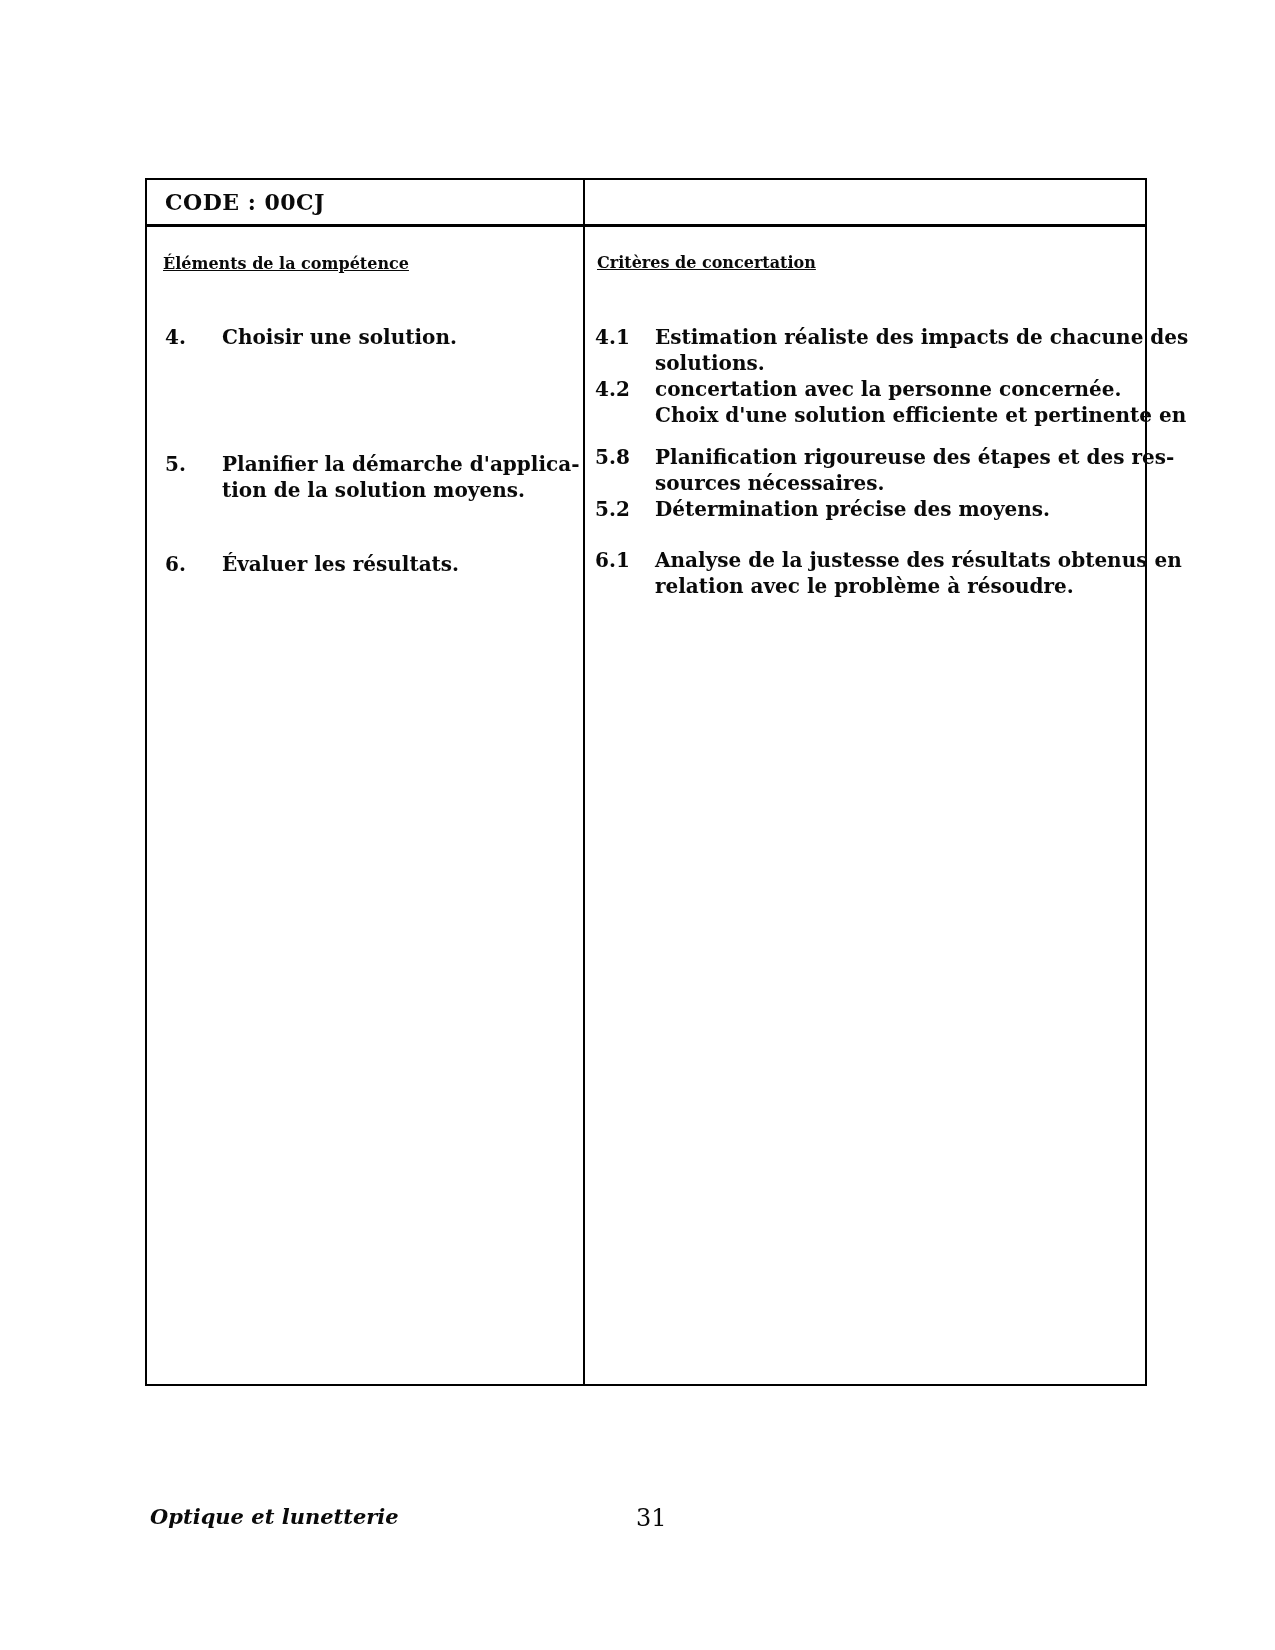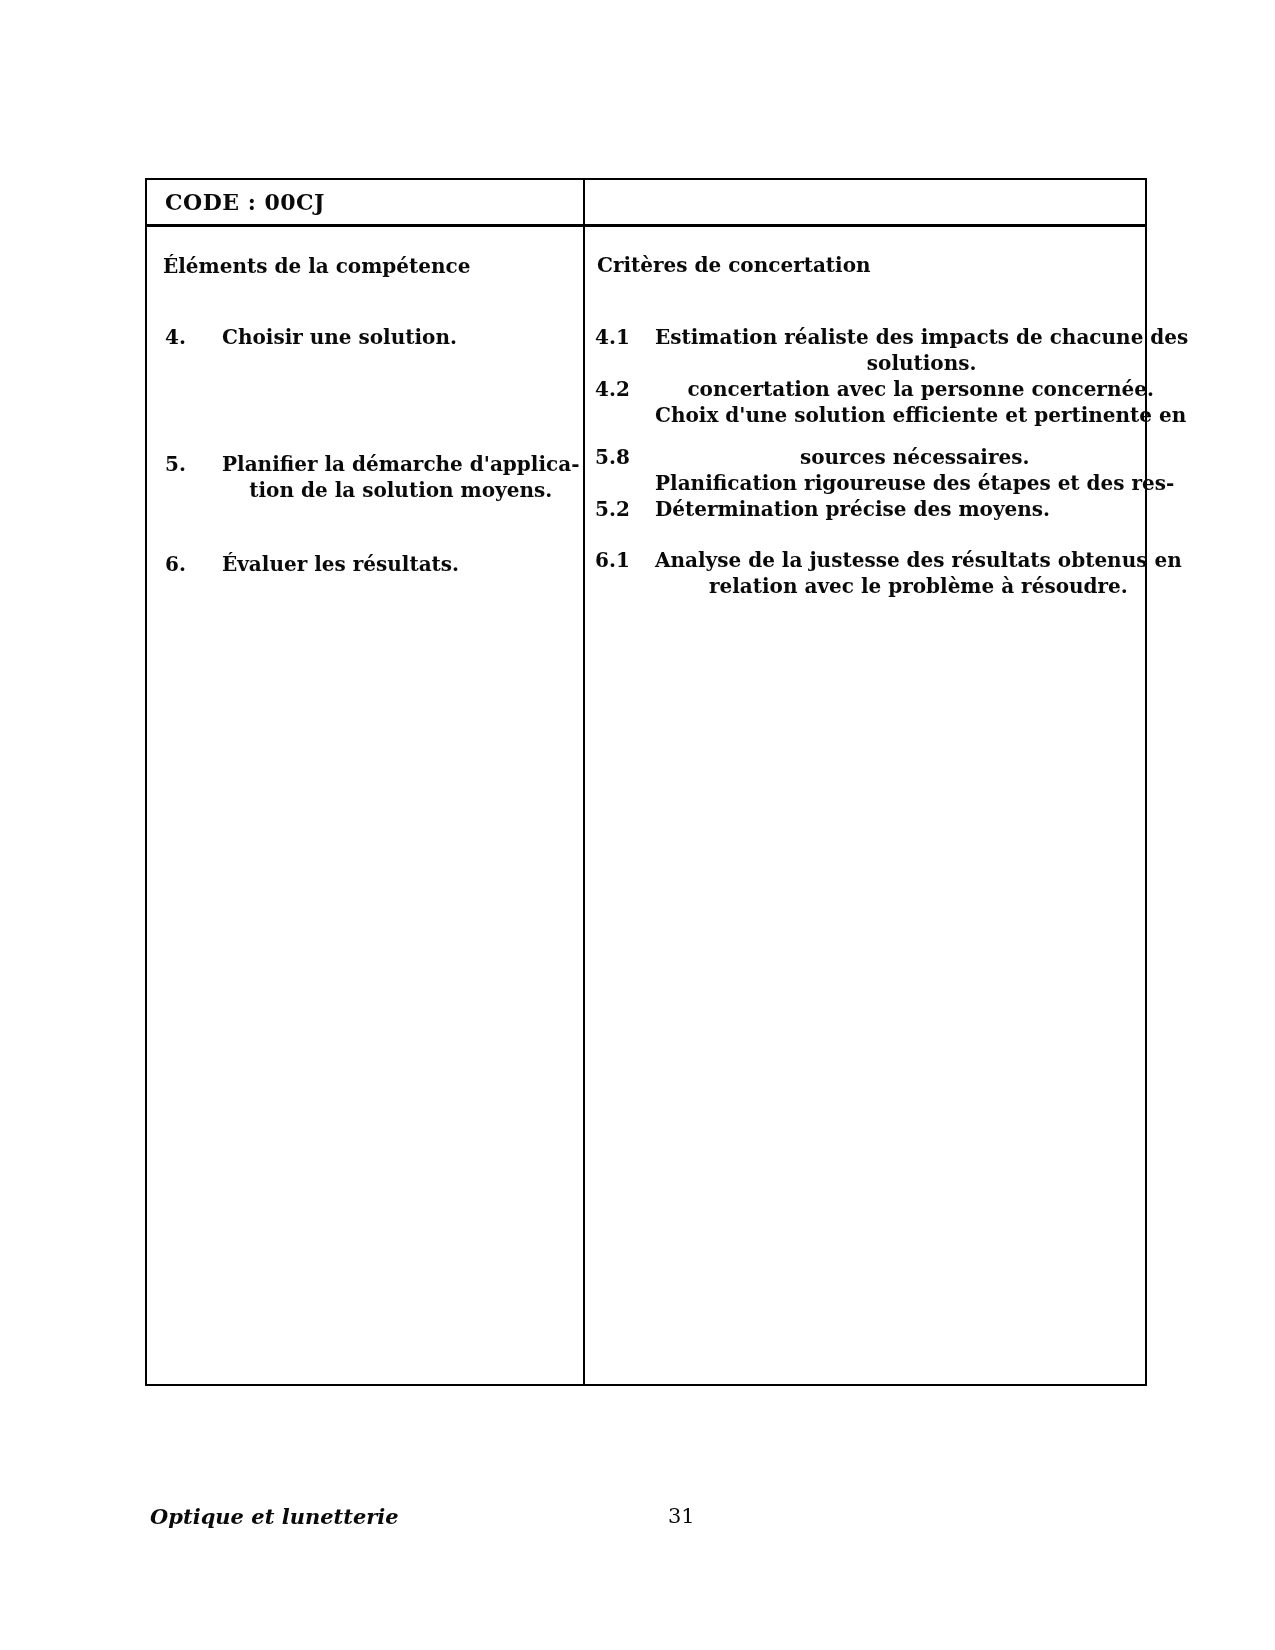--- a/index.html
+++ b/index.html
@@ -40,57 +40,57 @@
   .vdiv {
     position: absolute;
     left: 436px;
     top: 0;
     width: 2px;
     height: 100%;
     background: #000000;
   }
   .col-title {
     position: absolute;
-    font-size: 20px;
+    font-size: 16px;
     font-weight: bold;
     white-space: nowrap;
+    text-decoration: underline;
   }
   .col-title.left-title  { left: 16px;  top: 74px; }
   .col-title.right-title { left: 450px; top: 73px; }
   .item {
     position: absolute;
     display: flex;
     font-size: 20px;
     font-weight: bold;
     line-height: 26px;
     white-space: nowrap;
   }
   .item .num { flex: 0 0 auto; }
   .item-left  { left: 18px; }
   .item-left  .num { width: 57px; }
   .item-right { left: 448px; }
   .item-right .num { width: 60px; }
-  .lines { display: flex; flex-direction: column; align-items: center; }
+  .lines { display: flex; flex-direction: column; }
   .footer-title {
     position: absolute;
     left: 150px;
     top: 1504px;
     font-size: 21px;
     font-weight: bold;
     white-space: nowrap;
     font-style: italic;
   }
   .footer-page {
     position: absolute;
     left: 636px;
     top: 1504px;
-    font-size: 21px;
+    font-size: 24px;
     font-weight: normal;
     white-space: nowrap;
-    margin-left: 32px;
   }
 </style>
 </head>
 <body>
 
 <div class="page">
 
   <div class="tbl">
 
     <div class="header-row">
@@ -136,22 +136,22 @@
       <span class="num">4.2</span>
       <span class="lines">
         <span>concertation avec la personne concernée.</span>
         <span>Choix d'une solution efficiente et pertinente en</span>
       </span>
     </div>
 
     <div class="item item-right" style="top:264px">
       <span class="num">5.8</span>
       <span class="lines">
+        <span>Planification rigoureuse des étapes et des res-</span>
         <span>sources nécessaires.</span>
-        <span>Planification rigoureuse des étapes et des res-</span>
       </span>
     </div>
 
     <div class="item item-right" style="top:316px">
       <span class="num">5.2</span>
       <span class="lines">
         <span>Détermination précise des moyens.</span>
       </span>
     </div>
 

